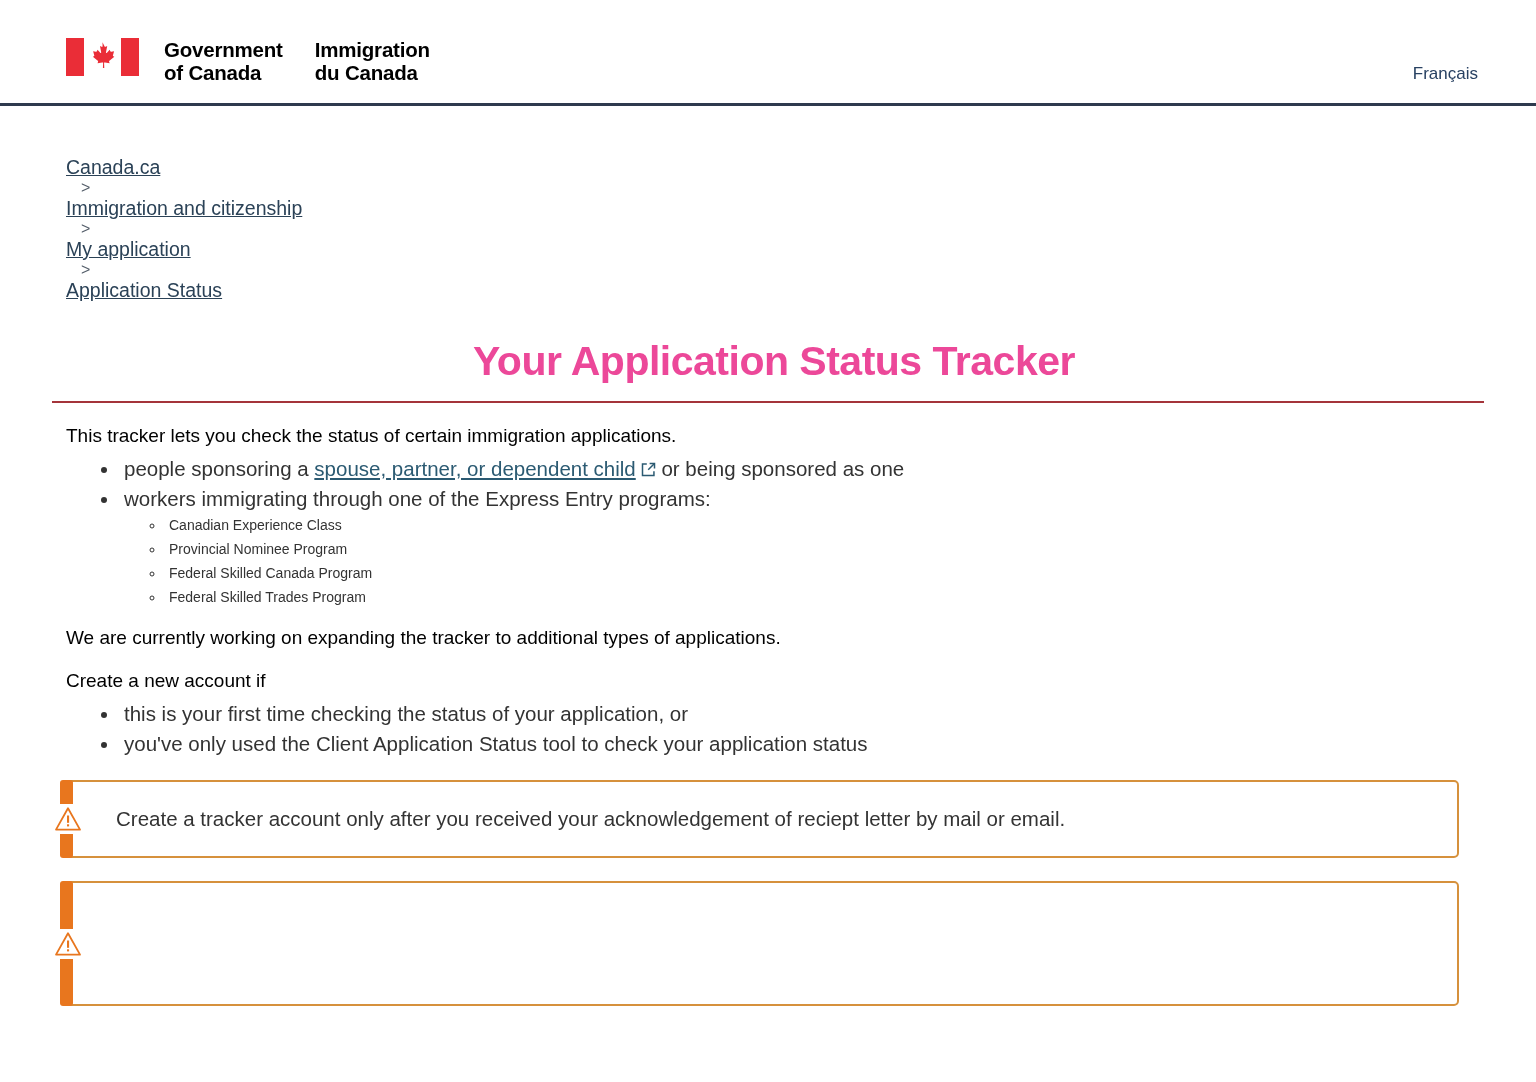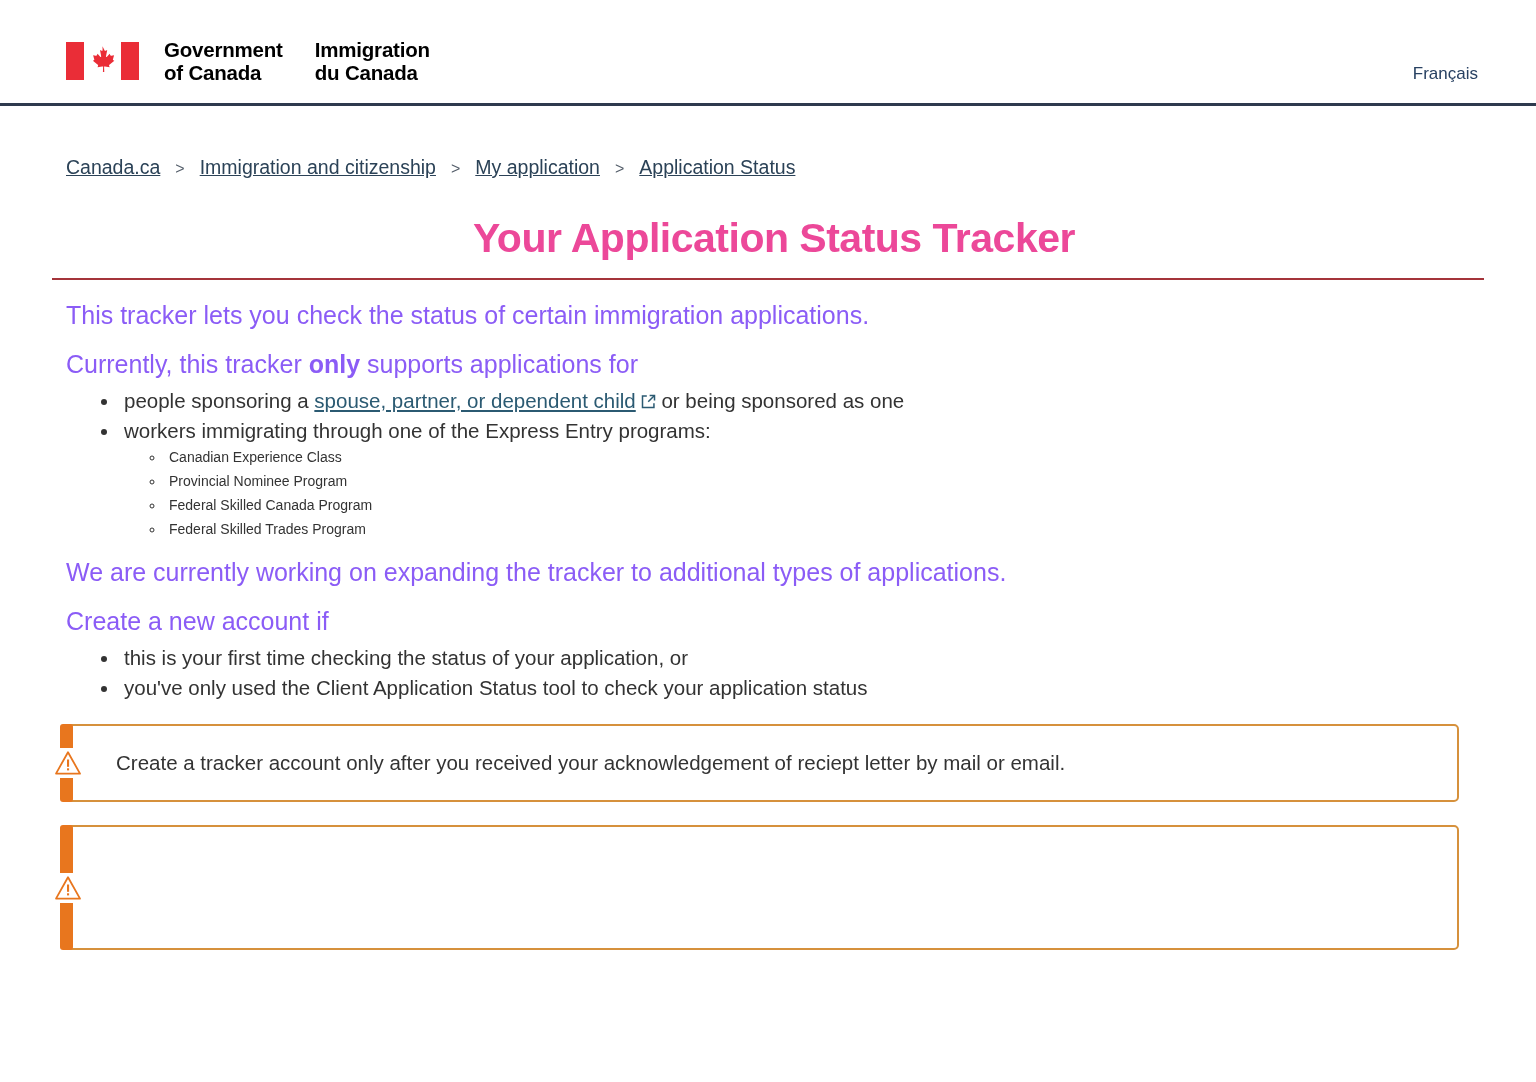--- a/index.html
+++ b/index.html
@@ -26,21 +26,20 @@
   .brand {
     position: absolute;
     left: 66px;
     top: 38px;
     display: flex;
     align-items: flex-start;
     gap: 26px;
   }
   .flag-wordmark {
     display: flex;
-    align-items: center;
     gap: 25px;
   }
   .flag {
     width: 73px;
     height: 38px;
     position: relative;
     flex: none;
   }
   .wordmark-text {
     display: flex;
@@ -63,20 +62,21 @@
   }
 
   
   .breadcrumb {
     margin: 50px 0 0 66px;
     font-size: 19.5px;
     display: flex;
     align-items: baseline;
     gap: 0;
     flex-wrap: nowrap;
+    flex-direction: column;
   }
   .breadcrumb a {
     color: #2b4257;
     text-decoration: underline;
     cursor: pointer;
     white-space: nowrap;
   }
   .breadcrumb .sep {
     color: #555f6b;
     font-size: 16px;
@@ -103,22 +103,22 @@
 
   
   .content {
     padding: 0 0 0 66px;
     font-size: 20.5px;
     line-height: 1.0;
     color: #333333;
   }
   .content p {
     margin: 24px 0 0 0;
-    font-size: 25px;
-    color: #8b5cf6;
+    font-size: 19px;
+    color: #000000;
   }
   .content p.first { margin-top: 23px; }
 
   ul.level1 {
     margin: 14px 0 0 0;
     padding-left: 42px;
     list-style: disc;
   }
   ul.level1 > li {
     margin: 0 0 9px 12px;
@@ -236,21 +236,20 @@
   <a>Application Status</a>
 </nav>
 
 <h1 class="page-title">Your Application Status Tracker</h1>
 <hr class="title-rule">
 
 <div class="content">
 
   <p class="first">This tracker lets you check the status of certain immigration applications.</p>
 
-  <p><span>Currently, this tracker </span><b>only</b><span> supports applications for</span></p>
 
   <ul class="level1">
     <li><span>people sponsoring a </span><a class="body-link">spouse, partner, or dependent child</a><span class="ext-icon"><svg width="15" height="15" viewBox="0 0 16 16" xmlns="http://www.w3.org/2000/svg">
             <path d="M6.2 2.2H1.6v12.2h12.2V9.8" fill="none" stroke="#2b5a72" stroke-width="1.6"></path>
             <path d="M9.2 1.6h5.2v5.2" fill="none" stroke="#2b5a72" stroke-width="1.6"></path>
             <path d="M14.1 1.9L7.7 8.3" fill="none" stroke="#2b5a72" stroke-width="1.6"></path>
           </svg></span><span> or being sponsored as one</span></li>
     <li><span>workers immigrating through one of the Express Entry programs:</span>
       <ul class="level2">
         <li>Canadian Experience Class</li>

